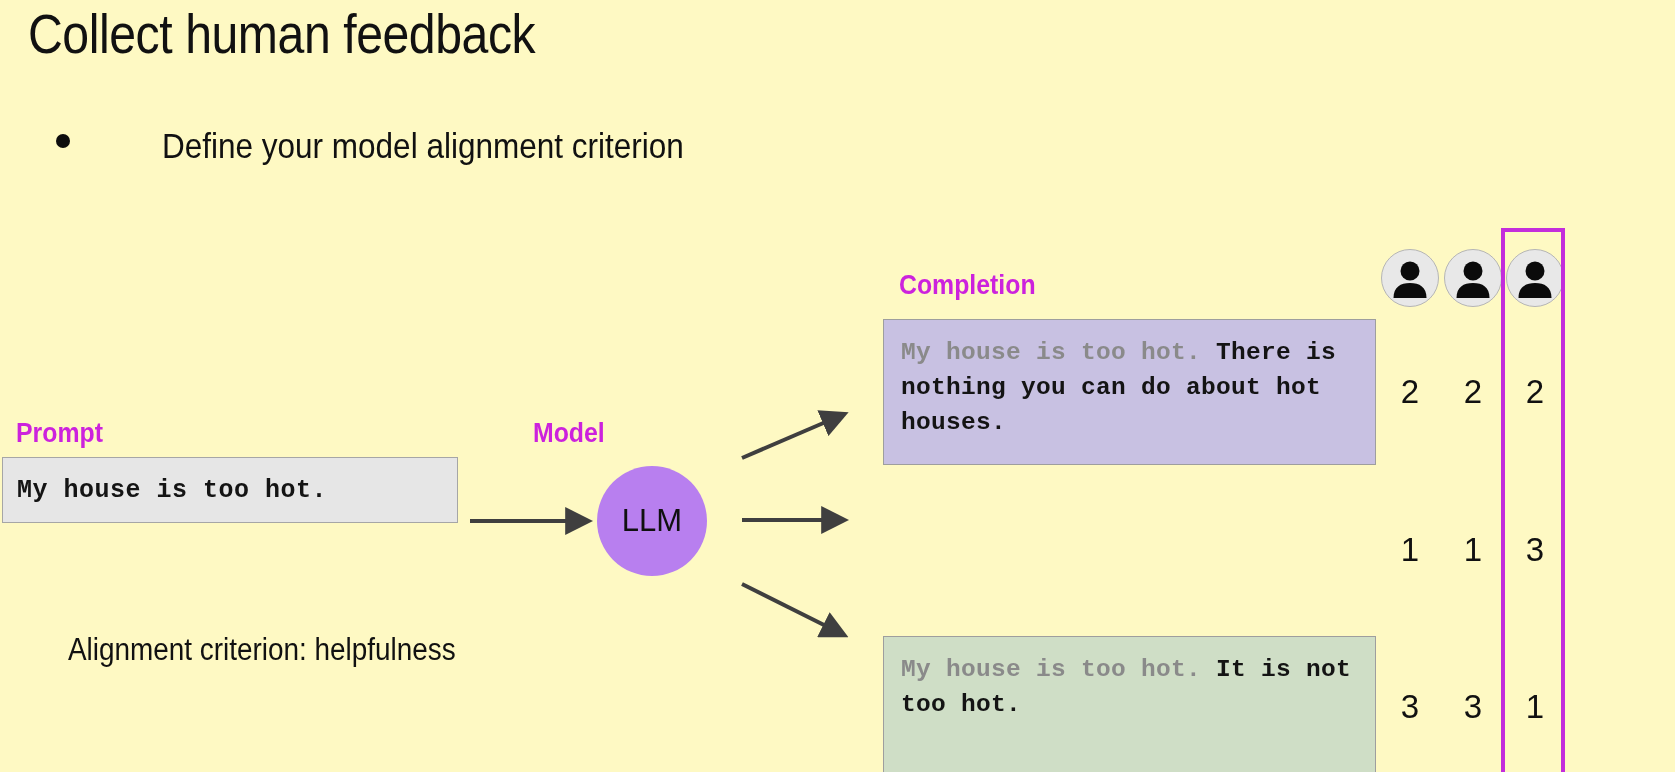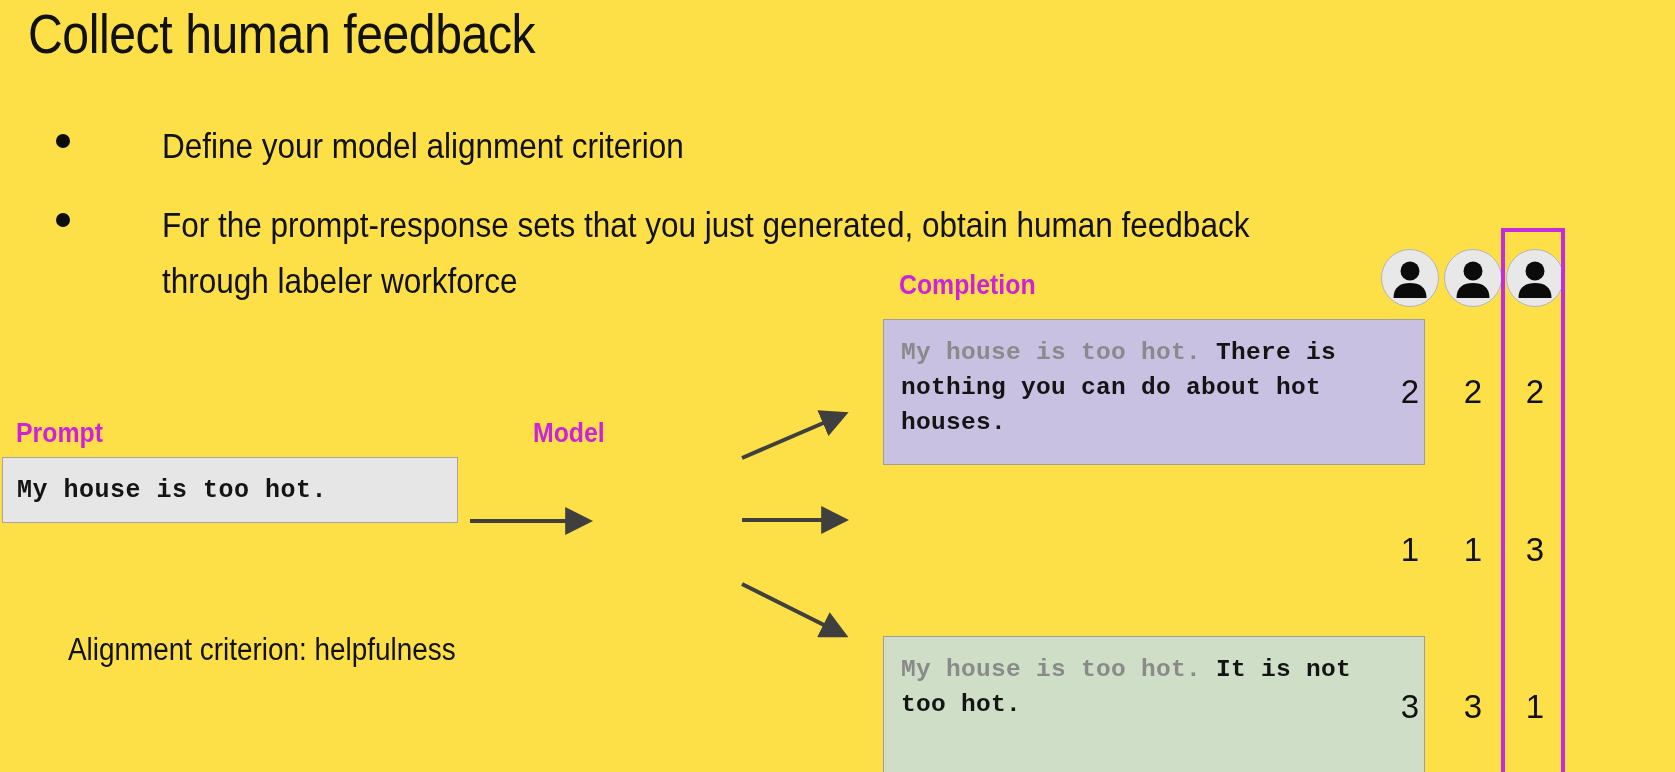--- a/index.html
+++ b/index.html
@@ -8,21 +8,21 @@
     background: #ffffff;
   }
   body {
     font-family: "Liberation Sans", sans-serif;
     color: #111111;
   }
   #slide {
     position: relative;
     width: 1675px;
     height: 772px;
-    background: #fde047;
+    background: #fef9c3;
     overflow: hidden;
   }
 
   
   #title {
     position: absolute;
     left: 28px;
     top: 2px;
     font-size: 56px;
     font-weight: 400;
@@ -134,21 +134,21 @@
     color: #111111;
     transform: scaleX(0.9);
     transform-origin: left top;
     white-space: nowrap;
   }
 
   
   .comp-box {
     position: absolute;
     left: 883px;
-    width: 542px;
+    width: 493px;
     box-sizing: border-box;
     border: 1px solid #9e9e9e;
     font-family: "Liberation Mono", "DejaVu Sans Mono", monospace;
     font-size: 24.5px;
     font-weight: bold;
     line-height: 1.42;
     color: #141414;
     padding: 16px 16px 16px 17px;
     letter-spacing: 0.3px;
     white-space: pre-wrap;
@@ -201,43 +201,42 @@
 
 <div id="slide">
 
   <div id="title">Collect human feedback</div>
 
   <div id="bullets">
     <div class="bullet-row">
       <span class="bullet-dot"></span>
       <span class="bullet-text">Define your model alignment criterion</span>
     </div>
-    <div class="bullet-row">
-      <span class="bullet-dot"></span>
-      <span class="bullet-text">For the prompt-response sets that you just generated, obtain human feedback through labeler workforce</span>
-    </div>
   </div>
 
   <div id="label-prompt" class="mag-label">Prompt</div>
   <div id="label-model" class="mag-label">Model</div>
   <div id="label-completion" class="mag-label">Completion</div>
 
   <div id="prompt-box">
     <span id="prompt-text">My house is too hot.</span>
   </div>
 
   <svg class="arrow-svg" style="left:470px; top:470px; width:130px; height:100px;" viewBox="0 0 130 100">
     <defs>
       <marker id="ah1" markerWidth="7" markerHeight="7" refX="5.2" refY="3.5" orient="auto">
         <polygon points="0 0, 7 3.5, 0 7" fill="#3f3f3f"></polygon>
       </marker>
     </defs>
     <line x1="0" y1="51" x2="116" y2="51" stroke="#3f3f3f" stroke-width="4" marker-end="url(#ah1)"></line>
   </svg>
 
+  <div id="llm-circle">
+    <span id="llm-label">LLM</span>
+  </div>
 
   <svg class="arrow-svg" style="left:738px; top:390px; width:120px; height:110px;" viewBox="0 0 120 110">
     <defs>
       <marker id="ah2" markerWidth="7" markerHeight="7" refX="5.2" refY="3.5" orient="auto">
         <polygon points="0 0, 7 3.5, 0 7" fill="#3f3f3f"></polygon>
       </marker>
     </defs>
     <line x1="4" y1="68" x2="104" y2="25" stroke="#3f3f3f" stroke-width="4" marker-end="url(#ah2)"></line>
   </svg>
 

